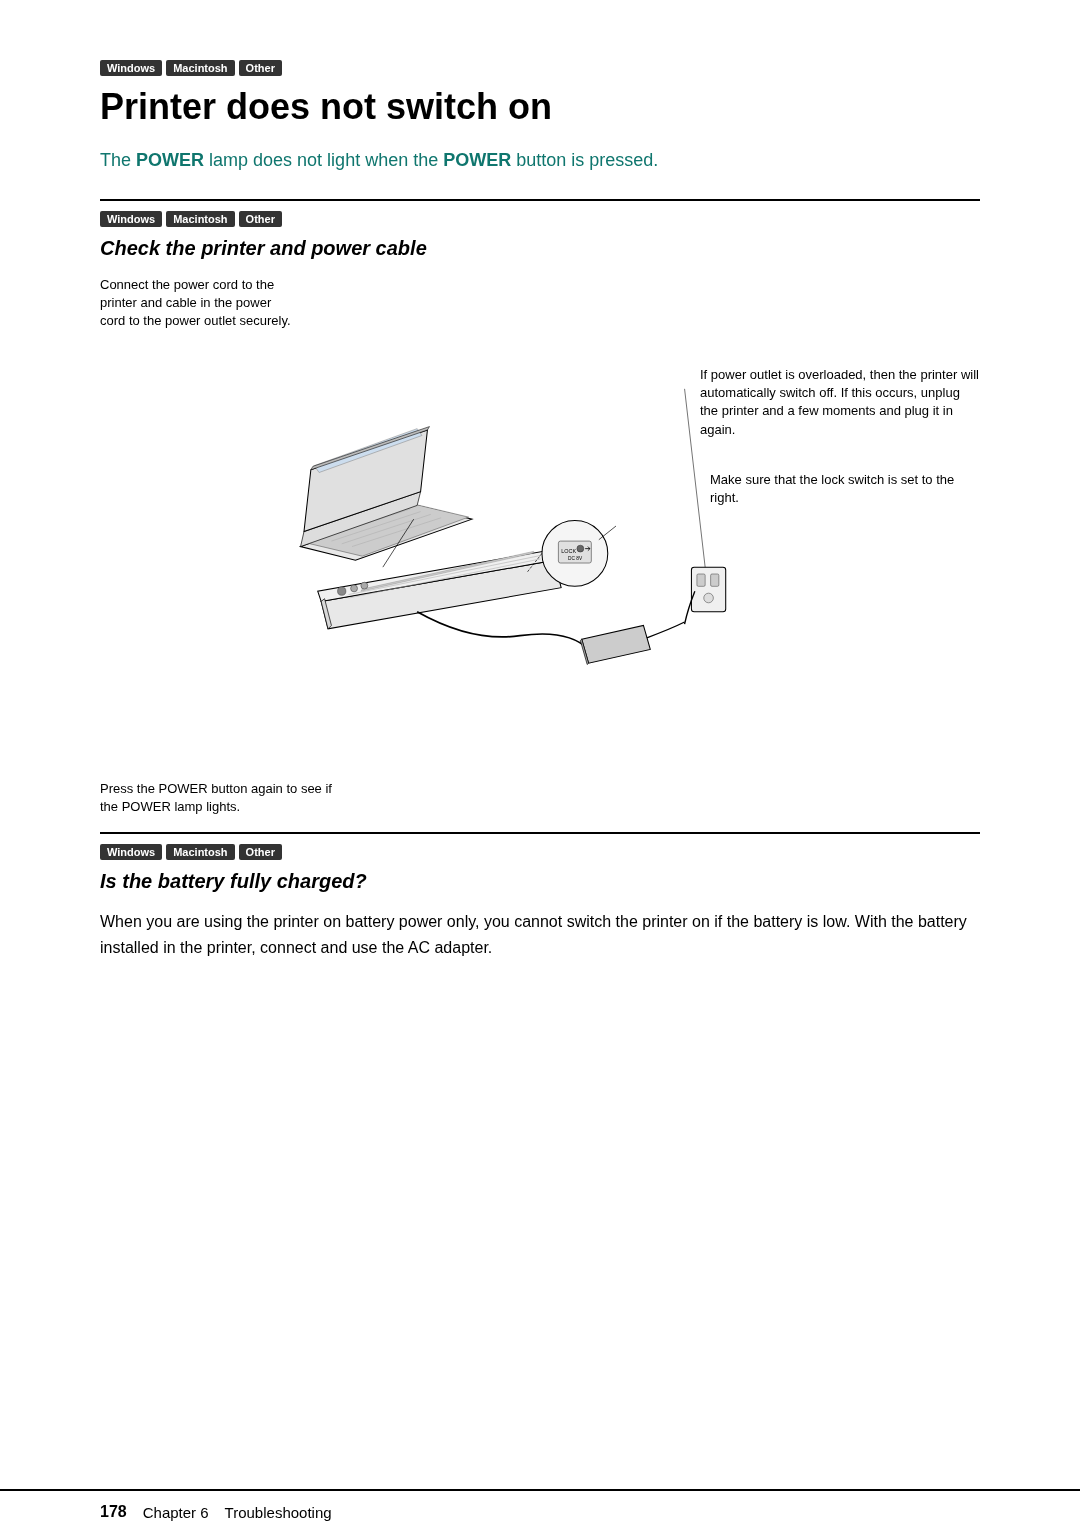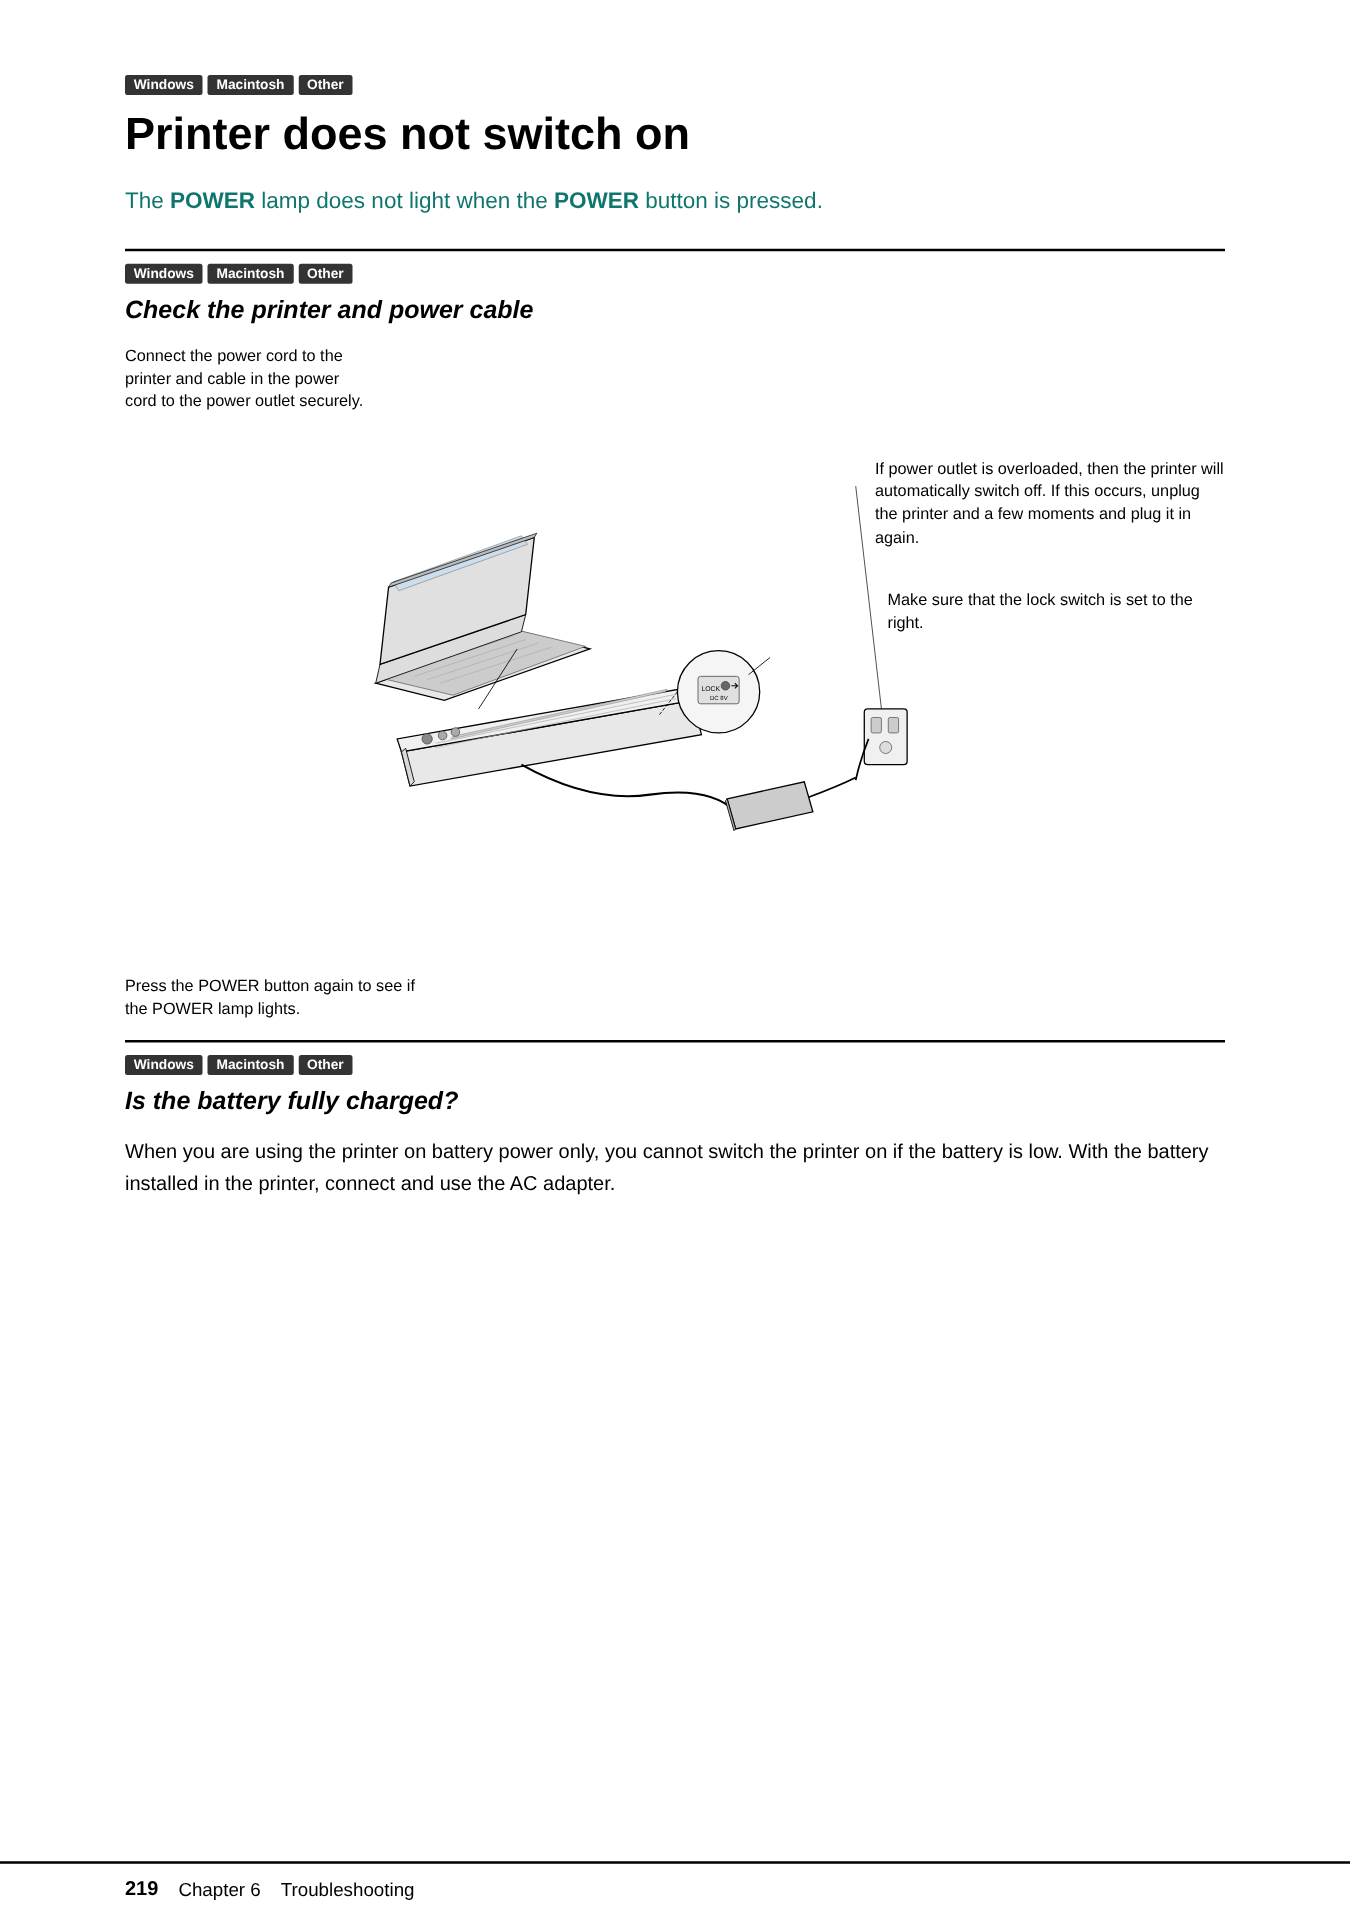--- a/index.html
+++ b/index.html
@@ -299,16 +299,16 @@
   </div>
 
   <div class="battery-section">
     <h2 class="section-title">Is the battery fully charged?</h2>
     <p class="battery-para">When you are using the printer on battery power only, you cannot switch the printer on if the battery is low. With the battery installed in the printer, connect and use the AC adapter.</p>
   </div>
 
 </div>
 
 <div class="page-footer">
-  <span class="footer-page-num">219</span>
+  <span class="footer-page-num">178</span>
   <span class="footer-chapter">Chapter 6</span>
   <span class="footer-chapter">Troubleshooting</span>
 </div>
 
 </body></html>

